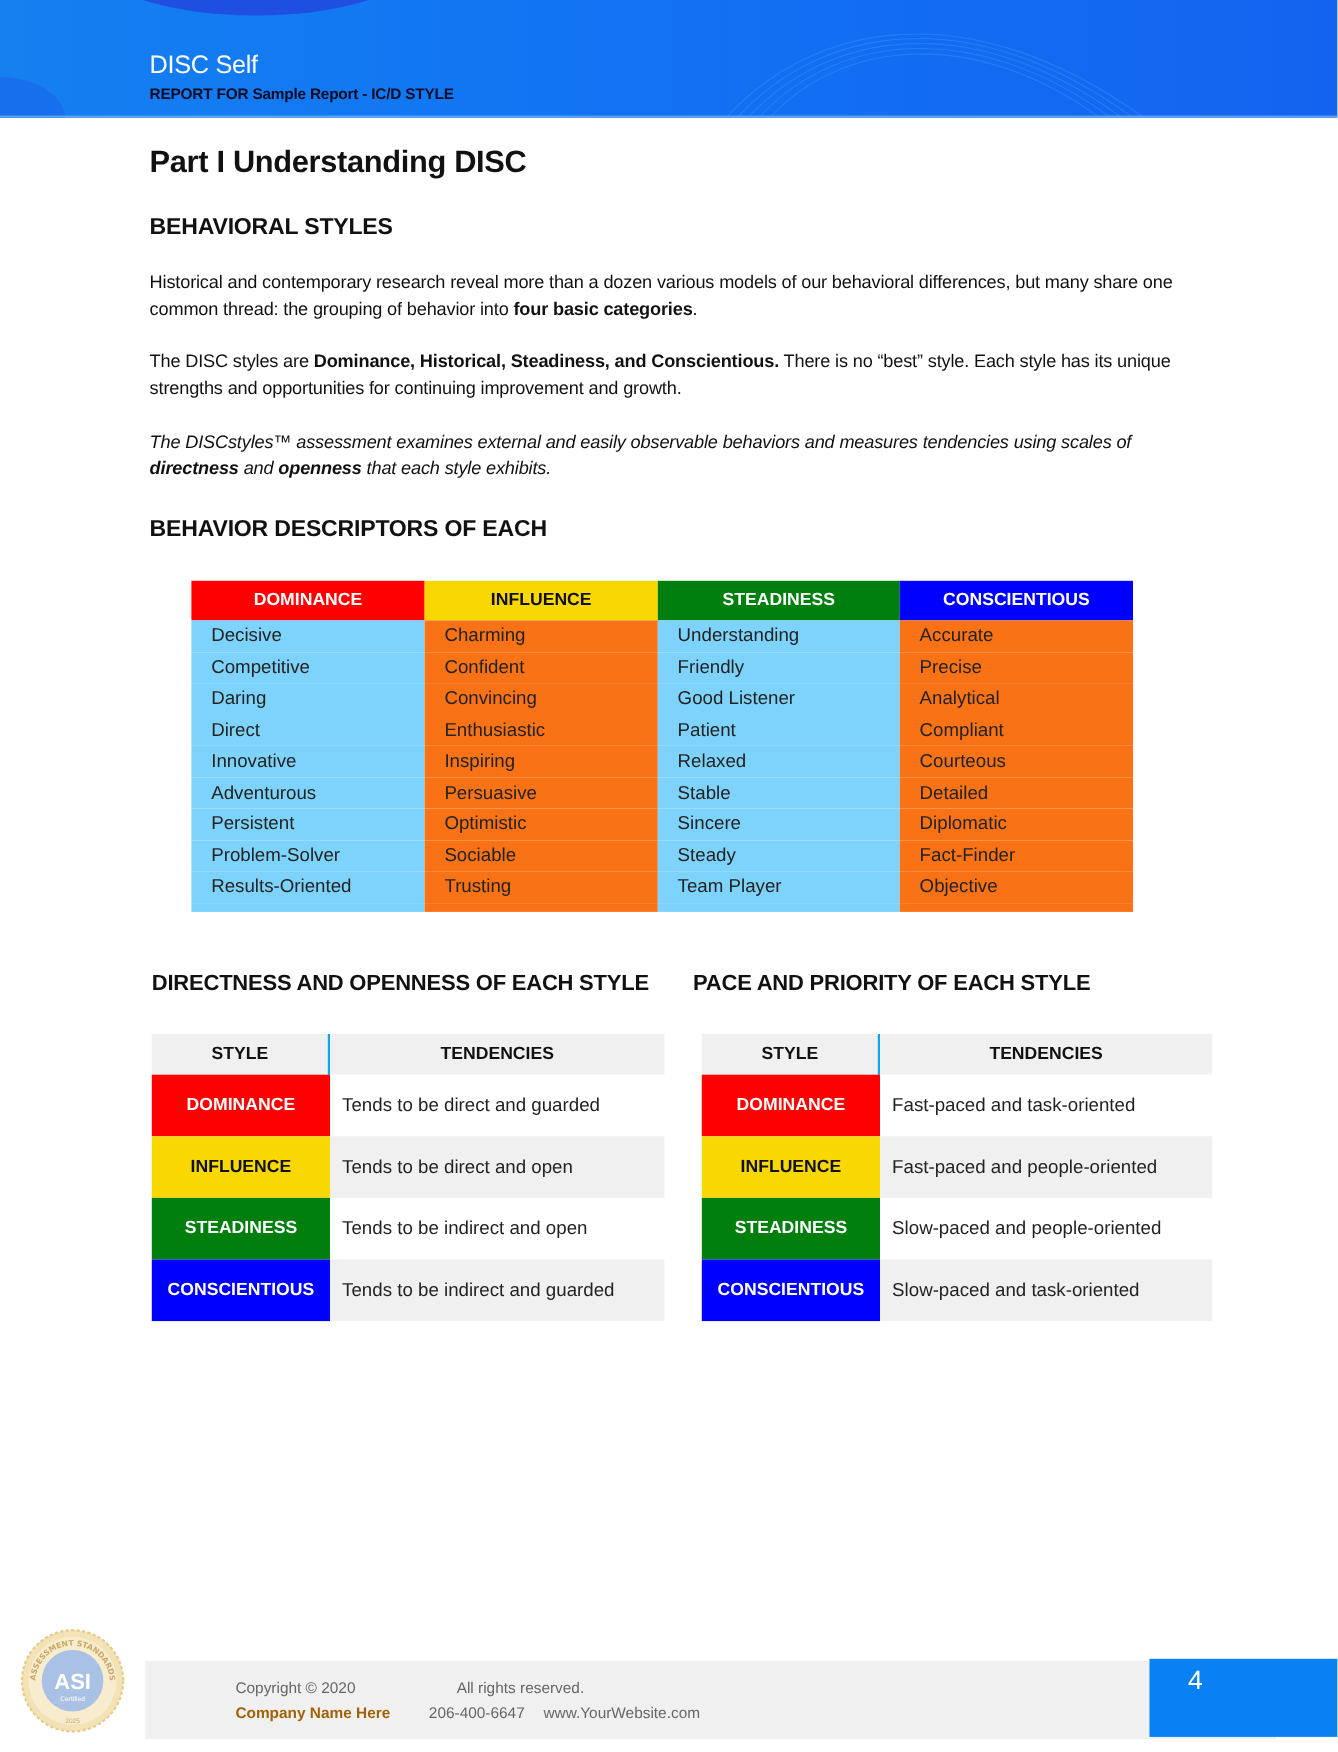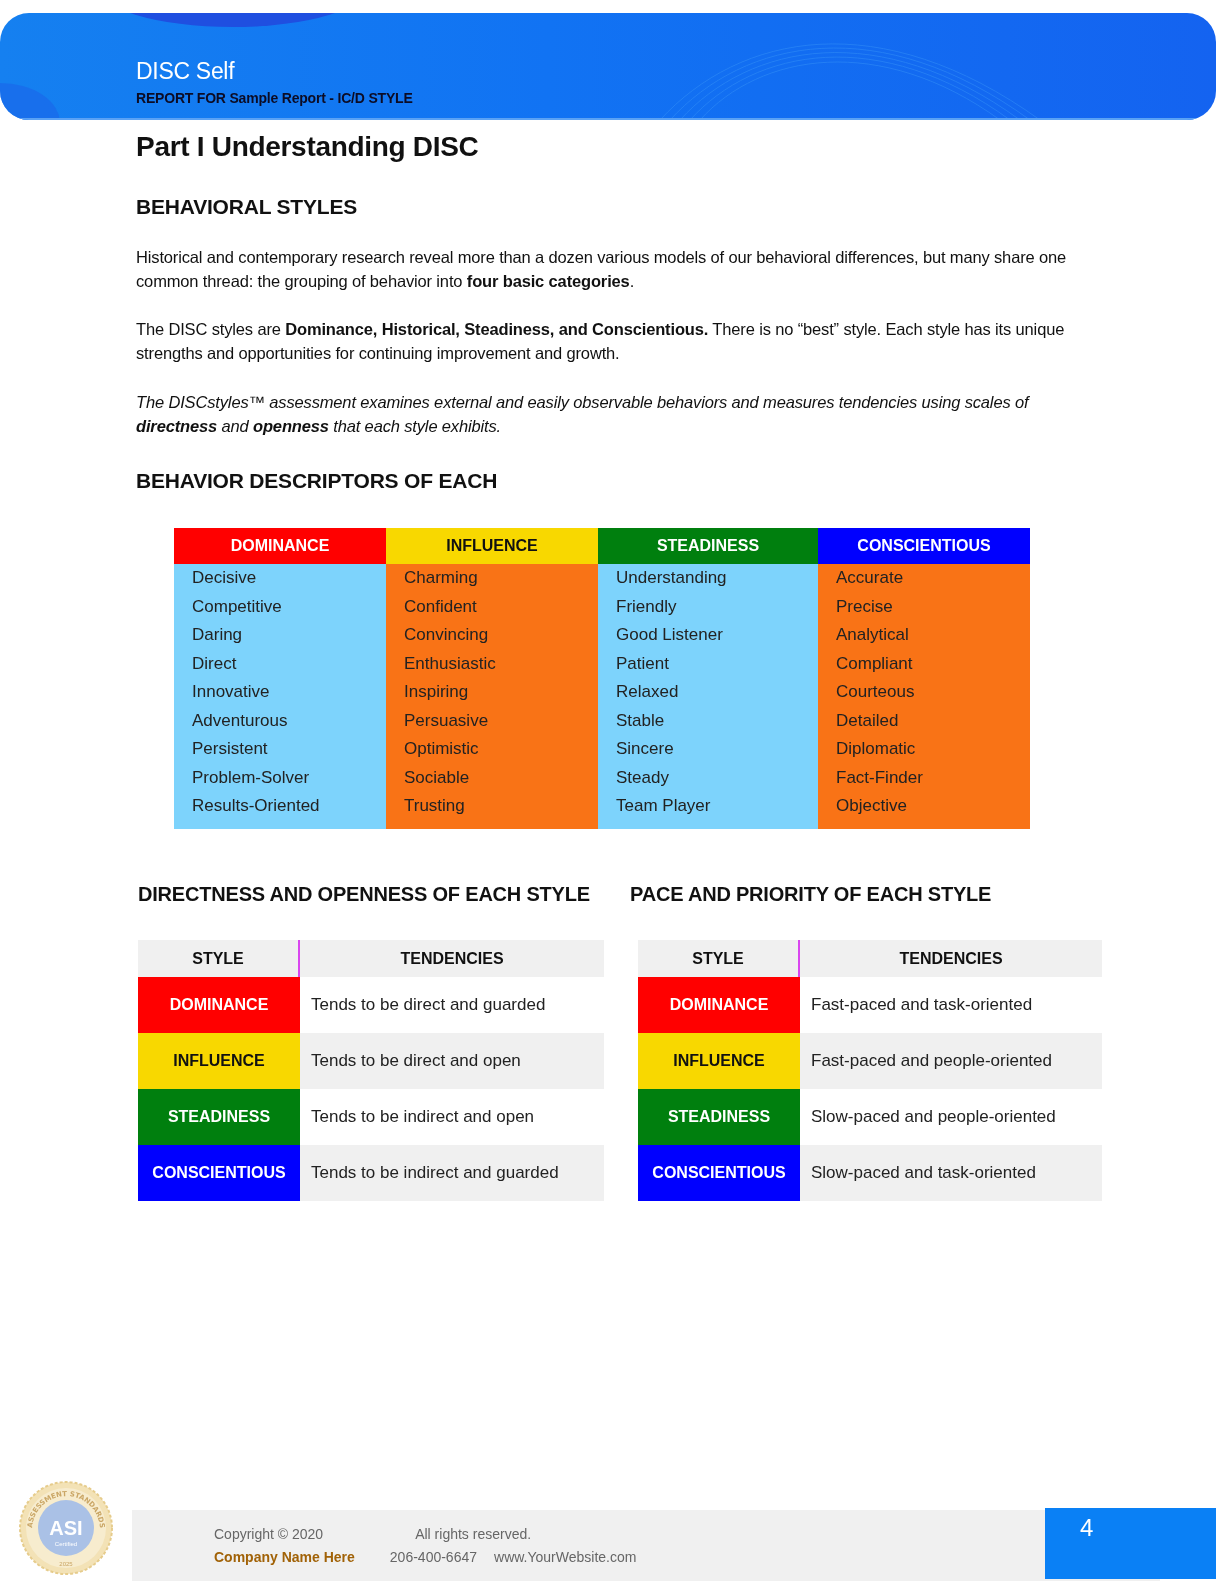--- a/index.html
+++ b/index.html
@@ -3,24 +3,23 @@
 <meta charset="utf-8">
 <style>
   html, body { margin: 0; padding: 0; }
   body {
     width: 1216px; height: 1593px; position: relative; overflow: hidden;
     background: #ffffff; color: #111;
     font-family: "Liberation Sans", "DejaVu Sans", sans-serif;
   }
   
   .banner {
-    position: absolute; left: 0; top: 13px; width: 1216px; height: 107px;
+    position: absolute; left: 0; top: 0; width: 1216px; height: 107px;
     background: linear-gradient(90deg, #1580f0 0%, #1173f3 45%, #1463f0 100%);
     overflow: hidden;
-    border-radius: 29px;
   }
   .banner .blob {
     position: absolute; left: 95px; top: -70px; width: 275px; height: 84px;
     border-radius: 50%; background: #1f4fe0;
   }
   .banner .blob2 {
     position: absolute; left: -60px; top: 70px; width: 120px; height: 80px;
     border-radius: 50%; background: #1a64ea; opacity: .6;
   }
   .banner svg.waves { position: absolute; left: 0; top: 0; }
@@ -54,21 +53,21 @@
   }
   .desc-table .col-shade { background: #7dd3fc; }
   .desc-table .col-white { background: #f97316; }
 
   
   .style-table { position: absolute; border-collapse: separate; border-spacing: 0; }
   .style-table th {
     height: 37px; background: #f0f0f0; font-size: 16px; font-weight: bold; text-align: center; color: #111;
     padding: 0;
   }
-  .style-table th.style-h { border-right: 2px solid #d946ef; }
+  .style-table th.style-h { border-right: 2px solid #0ea5e9; }
   .style-table td { height: 56px; padding: 0; font-size: 17px; }
   .style-table td.style-cell {
     width: 160px; text-align: center; font-weight: bold; font-size: 16px;
   }
   .style-table td.tend-cell { padding-left: 11px; color: #222; }
   .style-table tr.odd td.tend-cell { background: #ffffff; }
   .style-table tr.even td.tend-cell { background: #f0f0f0; }
 
   
   .seal { position: absolute; left: 18px; top: 1480px; width: 96px; height: 96px; }

